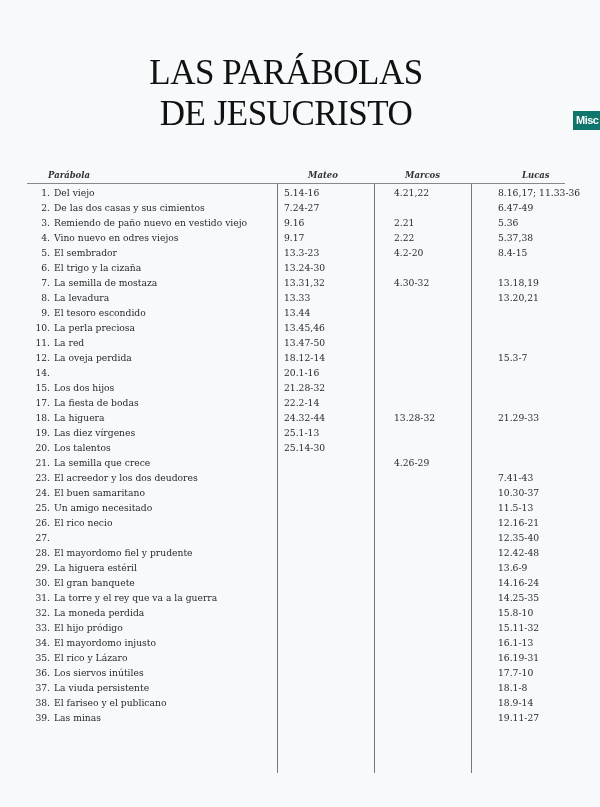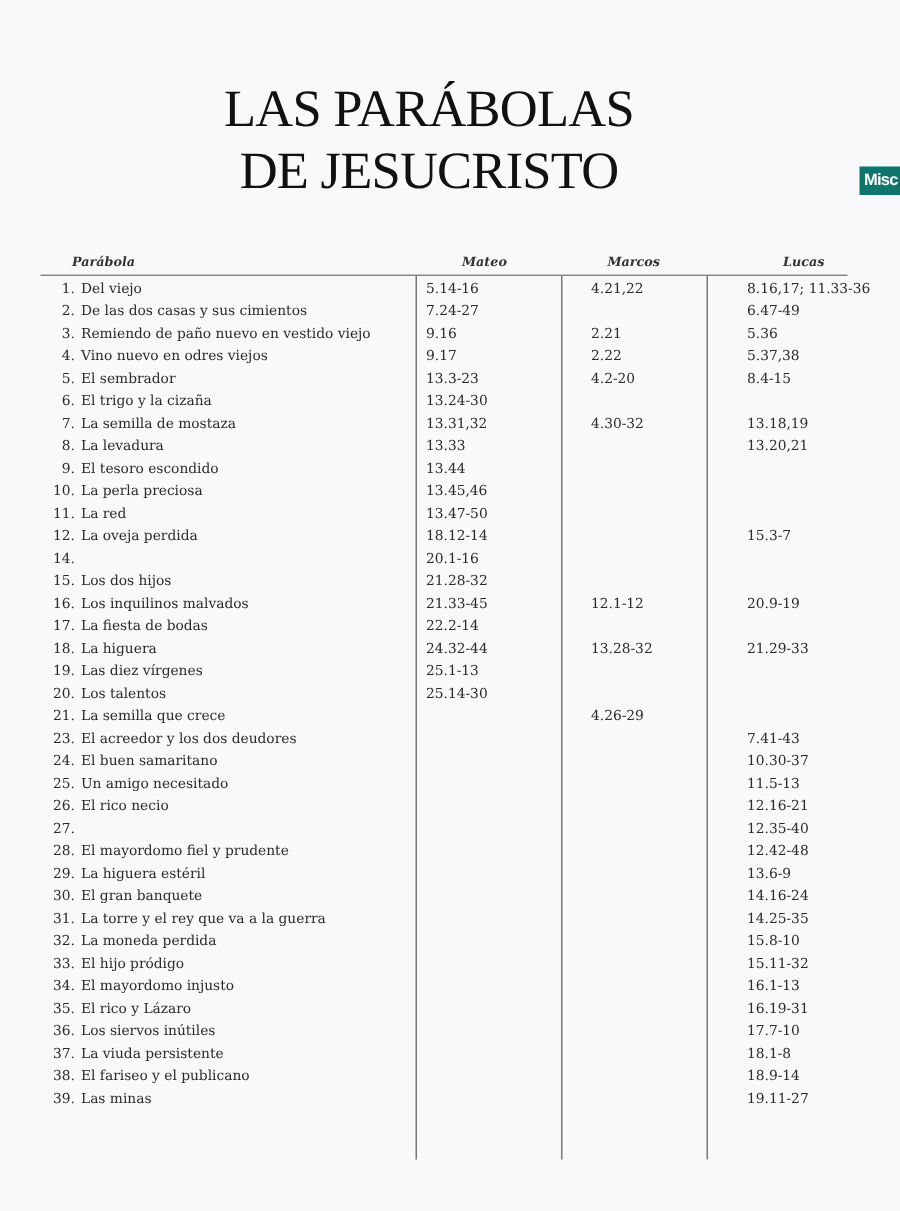--- a/index.html
+++ b/index.html
@@ -149,27 +149,20 @@
         <span class="lucas"></span>
       </div>
       <div class="row">
         <span class="num">15.</span>
         <span class="name">Los dos hijos</span>
         <span class="mateo">21.28-32</span>
         <span class="marcos"></span>
         <span class="lucas"></span>
       </div>
       <div class="row">
-        <span class="num">16.</span>
-        <span class="name">Los inquilinos malvados</span>
-        <span class="mateo">21.33-45</span>
-        <span class="marcos">12.1-12</span>
-        <span class="lucas">20.9-19</span>
-      </div>
-      <div class="row">
         <span class="num">17.</span>
         <span class="name">La fiesta de bodas</span>
         <span class="mateo">22.2-14</span>
         <span class="marcos"></span>
         <span class="lucas"></span>
       </div>
       <div class="row">
         <span class="num">18.</span>
         <span class="name">La higuera</span>
         <span class="mateo">24.32-44</span>

